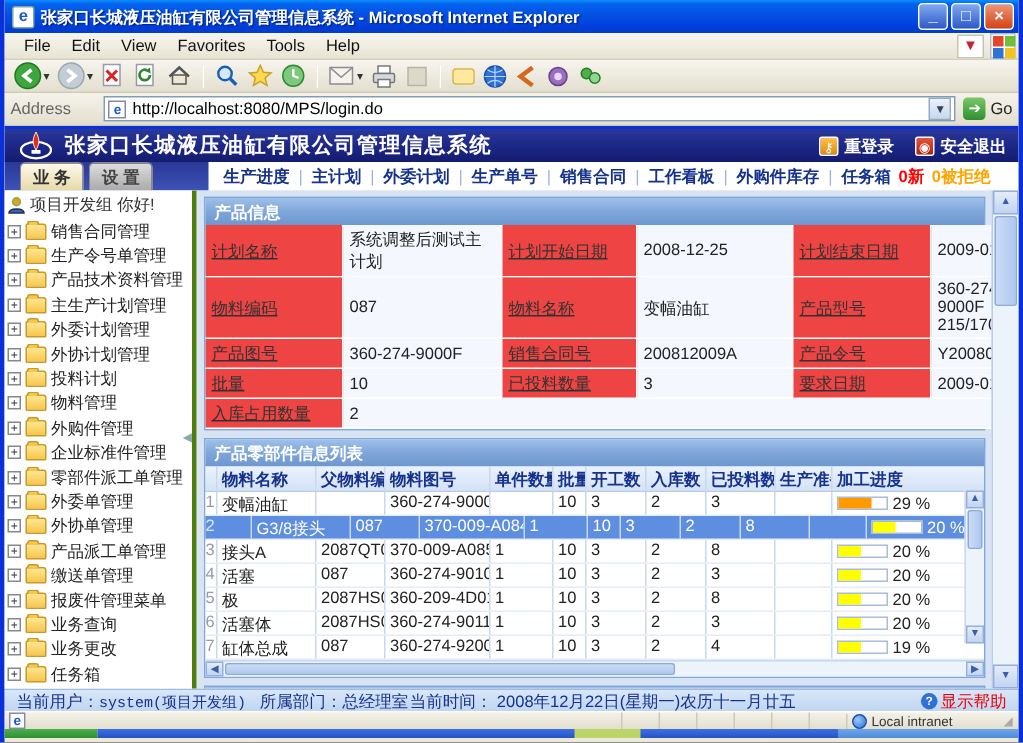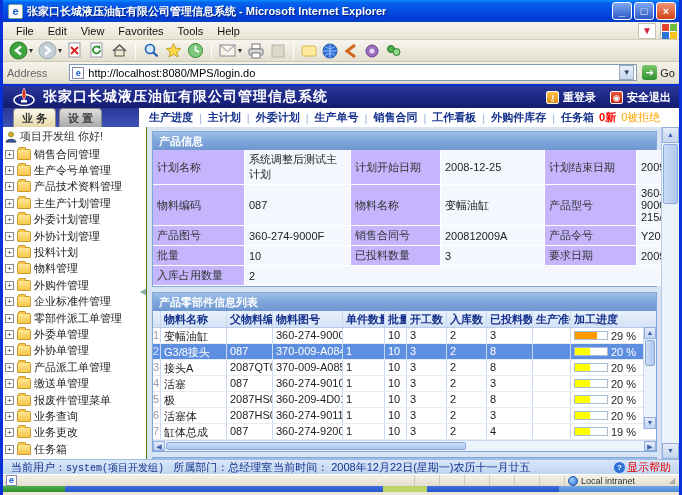--- a/index.html
+++ b/index.html
@@ -53,41 +53,41 @@
   
   .tabsrow { height:19px; display:flex; background:#fff; }
   .side-tabs { width:136px; background:linear-gradient(180deg,#2A3899,#3D53B5); display:flex; align-items:flex-end; padding-left:10px; gap:3px; }
   .tab { padding:2px 8px 1px; font-weight:bold; border-radius:4px 4px 0 0; border:1px solid #888; border-bottom:none; }
   .tab.active { background:linear-gradient(180deg,#FDF9EC,#E6D9A8); color:#333; }
   .tab.inactive { background:linear-gradient(180deg,#DDD,#AAA); color:#444; }
   .nav { flex:1; display:flex; align-items:center; padding-left:10px; white-space:nowrap; overflow:hidden; }
   .nav-item { color:#16328C; font-weight:bold; }
   .nav-sep { color:#9DB4DC; margin:0 6px; }
   .badge-new { color:#F00; font-weight:bold; margin-left:5px; }
-  .badge-rej { color:#FFA500; font-weight:normal; margin-left:5px; }
+  .badge-rej { color:#FFA500; font-weight:bold; margin-left:5px; }
 
   
   .content { position:relative; height:332px; display:flex; background:#D8E4F4; }
-  .sidebar { width:144px; background:#fff; border-right:1px solid #4d7c0f; overflow:hidden; position:relative; }
+  .sidebar { width:128px; background:#fff; border-right:3px solid #4d7c0f; overflow:hidden; position:relative; }
   .greet { display:flex; align-items:center; gap:3px; padding:2px 2px; color:#333; }
   .tree { padding-left:2px; }
   .tree-item { display:flex; align-items:center; gap:3px; height:16.4px; color:#222; }
   .plusbox { width:9px; height:9px; border:1px solid #848; border-color:#888; background:#fff; color:#333; font-size:8px; line-height:7px; text-align:center; flex:none; }
   .folder { width:14px; height:11px; background:linear-gradient(180deg,#FFE793,#F7C64C); border:1px solid #C89A28; border-radius:1px 2px 1px 1px; position:relative; flex:none; }
   .folder::before { content:""; position:absolute; top:-3px; left:0; width:6px; height:2px; background:#F7C64C; border:1px solid #C89A28; border-bottom:none; border-radius:2px 2px 0 0; }
   .collapse-arrow { position:absolute; right:0; top:160px; color:#8aa; font-size:8px; }
 
   .main { flex:1; padding:4px 4px 0 5px; overflow:hidden; }
   .section { background:#fff; border:1px solid #7FA8DA; margin-bottom:5px; }
   .sec-hdr { height:18px; background:linear-gradient(180deg,#9FC0E8 0%,#7FA6D9 50%,#6E97D0 100%); color:#fff; font-weight:bold; padding:2px 6px; }
 
   
   .info-grid { display:grid; grid-template-columns:92px 106px 90px 104px 92px 1fr; background:#EAF2FC; }
   .ig-cell { padding:2px 4px; border-bottom:1px solid #fff; border-right:1px solid #fff; min-height:17px; display:flex; align-items:center; }
-  .ig-lbl { background:#c4b5fd; color:#333; }
+  .ig-lbl { background:#ef4444; color:#333;text-decoration:underline; }
   .ig-val { background:#F4F8FE; color:#222; }
 
   
   .dt { position:relative; }
   .dt-head { display:flex; background:linear-gradient(180deg,#EAF2FC,#D4E2F6); color:#16328C; font-weight:bold; border-bottom:1px solid #B8CCE8; }
   .dt-row { display:flex; background:#fff; color:#222; border-bottom:1px solid #E4ECF8; }
   .dt-row.sel { background:#5E8EE0; color:#fff; }
   .dt-cell { padding:1px 3px; overflow:hidden; white-space:nowrap; border-left:1px solid #C8D8EE; flex:none; height:15px; }
   .dt-head .dt-cell { height:16px; }
   .dt-cell:first-child { border-left:none; }
@@ -524,21 +524,21 @@
               <div class="dt-cell" style="width: 38px;"></div>
               <div class="dt-cell prog-wrap" style="width: 96px;">
                 <span class="prog-box">
                   <span class="prog-fill" style="width: 69.6%; background: rgb(255, 153, 0);"></span>
                 </span>
                 <span class="prog-txt">29 %</span>
               </div>
             </div>
             <div class="dt-row sel">
               <div class="dt-cell" style="width: 7px; color: rgb(220, 232, 255); padding-left: 0px;">2</div>
-              <div class="dt-cell" style="width: 66px;">G3/8接头</div>
+              <div class="dt-cell" style="width: 66px; margin-left: 23px;">G3/8接头</div>
               <div class="dt-cell" style="width: 46px;">087</div>
               <div class="dt-cell" style="width: 70px;">370-009-A0840</div>
               <div class="dt-cell" style="width: 42px;">1</div>
               <div class="dt-cell" style="width: 22px;">10</div>
               <div class="dt-cell" style="width: 40px;">3</div>
               <div class="dt-cell" style="width: 40px;">2</div>
               <div class="dt-cell" style="width: 46px;">8</div>
               <div class="dt-cell" style="width: 38px;"></div>
               <div class="dt-cell prog-wrap" style="width: 96px;">
                 <span class="prog-box">

